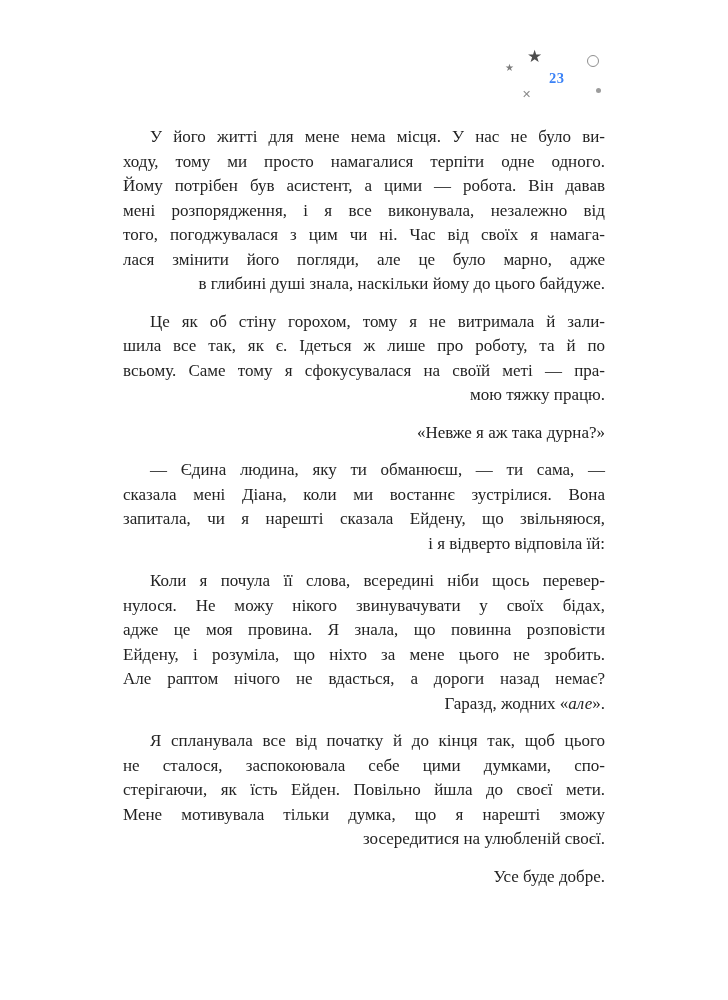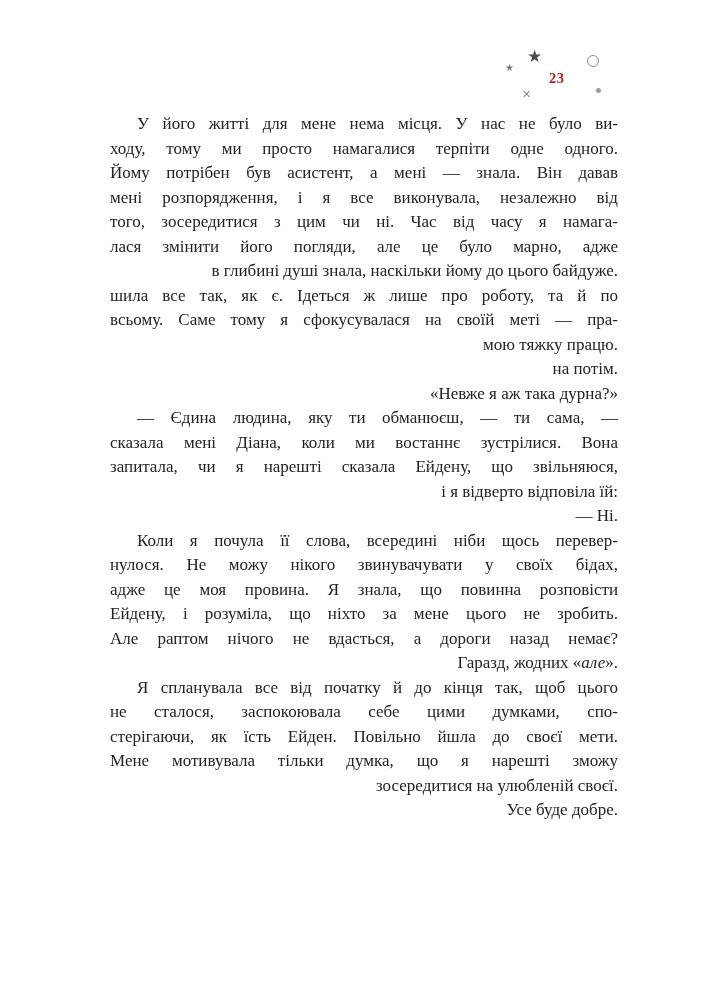--- a/index.html
+++ b/index.html
@@ -57,34 +57,34 @@
     left: 27px; top: 49px;
     font-size: 11px;
     color: #8a8a8a;
   }
   .page-number {
     position: absolute;
     left: 549px;
     top: 70px;
     font-size: 14.5px;
     font-weight: bold;
-    color: #b91c1c;
+    color: #3b82f6;
     letter-spacing: 0.5px;
   }
 
   
   .text-block {
     position: absolute;
     left: 110px;
     top: 112px;
     width: 508px;
     font-size: 17px;
     line-height: 24.5px;
   }
-  .paragraph { margin: 0; }
+  .paragraph { margin: 13px; }
   .line {
     text-align: right;
     min-height: 24.5px;
   }
   .line.just {
     text-align: justify;
     text-align-last: justify;
   }
   .line.first {
     text-indent: 27px;
@@ -104,45 +104,42 @@
     <span class="orn orn-dot"></span>
     <span class="orn orn-cross">✕</span>
   </div>
 
   <div class="page-number">23</div>
 
   <div class="text-block">
       <div class="paragraph">
         <div class="line first just"><span>У його житті для мене нема місця. У нас не було ви-</span></div>
         <div class="line just"><span>ходу, тому ми просто намагалися терпіти одне одного.</span></div>
-        <div class="line just"><span>Йому потрібен був асистент, а мені — знала. Він давав</span></div>
+        <div class="line just"><span>Йому потрібен був асистент, а цими — робота. Він давав</span></div>
         <div class="line just"><span>мені розпорядження, і я все виконувала, незалежно від</span></div>
-        <div class="line just"><span>того, зосередитися з цим чи ні. Час від часу я намага-</span></div>
+        <div class="line just"><span>того, погоджувалася з цим чи ні. Час від своїх я намага-</span></div>
         <div class="line just"><span>лася змінити його погляди, але це було марно, адже</span></div>
         <div class="line"><span>в глибині душі знала, наскільки йому до цього байдуже.</span></div>
       </div>
       <div class="paragraph">
+        <div class="line first just"><span>Це як об стіну горохом, тому я не витримала й зали-</span></div>
         <div class="line just"><span>шила все так, як є. Ідеться ж лише про роботу, та й по</span></div>
         <div class="line just"><span>всьому. Саме тому я сфокусувалася на своїй меті — пра-</span></div>
         <div class="line"><span>мою тяжку працю.</span></div>
       </div>
       <div class="paragraph">
-        <div class="line"><span>на потім.</span></div>
       </div>
       <div class="paragraph">
         <div class="line first"><span>«Невже я аж така дурна?»</span></div>
       </div>
       <div class="paragraph">
         <div class="line first just"><span>— Єдина людина, яку ти обманюєш, — ти сама, —</span></div>
         <div class="line just"><span>сказала мені Діана, коли ми востаннє зустрілися. Вона</span></div>
         <div class="line just"><span>запитала, чи я нарешті сказала Ейдену, що звільняюся,</span></div>
         <div class="line"><span>і я відверто відповіла їй:</span></div>
-      </div>
-      <div class="paragraph">
-        <div class="line first"><span>— Ні.</span></div>
       </div>
       <div class="paragraph">
         <div class="line first just"><span>Коли я почула її слова, всередині ніби щось перевер-</span></div>
         <div class="line just"><span>нулося. Не можу нікого звинувачувати у своїх бідах,</span></div>
         <div class="line just"><span>адже це моя провина. Я знала, що повинна розповісти</span></div>
         <div class="line just"><span>Ейдену, і розуміла, що ніхто за мене цього не зробить.</span></div>
         <div class="line just"><span>Але раптом нічого не вдасться, а дороги назад немає?</span></div>
         <div class="line"><span>Гаразд, жодних «</span><em>але</em><span>».</span></div>
       </div>
       <div class="paragraph">

